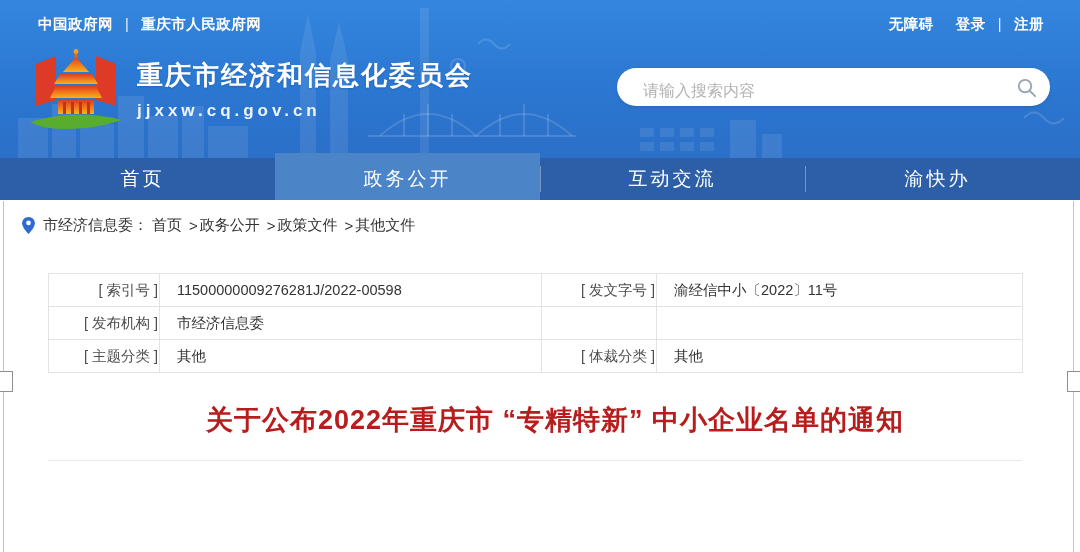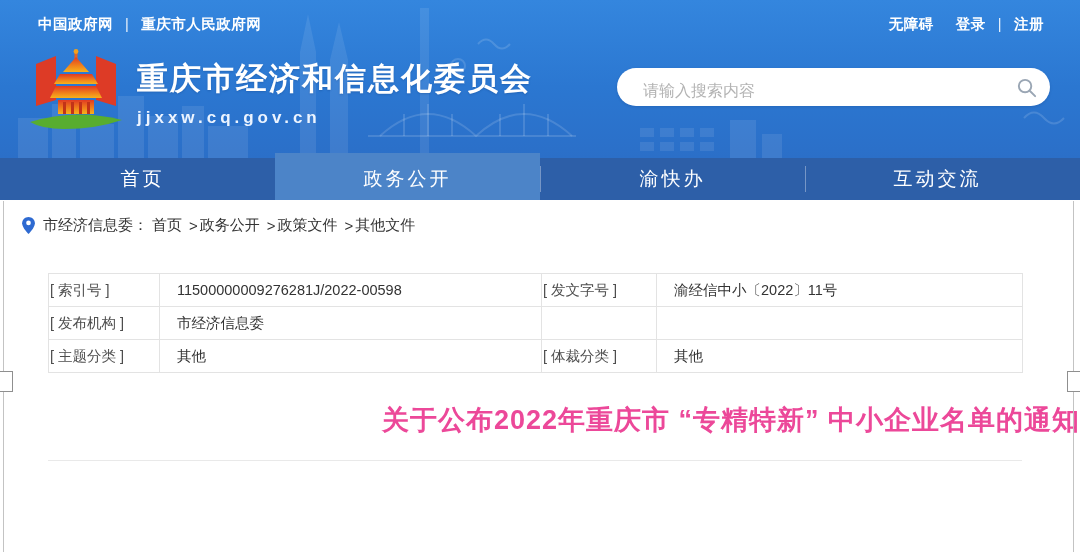--- a/index.html
+++ b/index.html
@@ -12,21 +12,21 @@
 
   .topbar{position:relative;z-index:2;display:flex;justify-content:space-between;align-items:center;padding:15px 36px 0 38px;color:#fff;font-size:14.5px;font-weight:600;letter-spacing:.5px;}
   .topbar a{color:#fff;text-decoration:none;cursor:pointer;}
   .topbar .sep{margin:0 12px;font-weight:400;opacity:.9;}
   .topbar-right a{margin-left:0;}
   .topbar-right .gap{display:inline-block;width:22px;}
 
   .brand-row{position:absolute;left:0;top:42px;width:100%;height:116px;z-index:2;}
   .logo{position:absolute;left:26px;top:6px;width:100px;height:96px;cursor:pointer;}
   .brand-text{position:absolute;left:137px;top:16px;cursor:pointer;}
-  .site-title{font-size:31px;font-weight:bold;color:#fff;letter-spacing:2px;text-shadow:0 1px 2px rgba(10,50,110,.25);white-space:nowrap;}
+  .site-title{font-size:26px;font-weight:bold;color:#fff;letter-spacing:2px;text-shadow:0 1px 2px rgba(10,50,110,.25);white-space:nowrap;}
   .site-url{margin-top:8px;font-size:17px;font-weight:bold;letter-spacing:4px;color:#ecf4ff;}
 
   .search{position:absolute;right:30px;top:26px;width:433px;height:38px;background:#fff;border-radius:19px;display:flex;align-items:center;box-shadow:0 1px 3px rgba(0,30,80,.15);}
   .search input{flex:1;height:100%;border:none;outline:none;background:transparent;padding:8px 6px 0 26px;font-size:16px;color:#333;font-family:Liberation Serif, serif;}
   .search input::placeholder{color:#b3b3b3;}
   .search-btn{width:48px;height:100%;background:none;border:none;display:flex;align-items:center;justify-content:center;cursor:pointer;padding:0;}
 
   
   .mainnav{position:relative;z-index:3;height:42px;background:#2d5fa8;display:grid;grid-template-columns:repeat(4,1fr);padding:0 10px;}
   .nav-item{position:relative;display:flex;align-items:center;justify-content:center;color:#fff;font-size:19px;letter-spacing:3px;cursor:pointer;}
@@ -37,24 +37,24 @@
   
   .content{position:relative;padding-top:13px;}
   .breadcrumb{display:flex;align-items:center;height:24px;padding-left:22px;font-size:15px;color:#333;}
   .pin{display:flex;margin-right:8px;}
   .crumb{color:#333;text-decoration:none;cursor:pointer;}
   .crumb-sep{margin:0 2px 0 7px;color:#333;}
   .bc-label{margin-right:4px;}
 
   .meta-table{border-collapse:collapse;table-layout:fixed;width:974px;margin:36px 0 0 48px;font-size:14.5px;}
   .meta-table td{border:1px solid #e3e3e3;height:30px;background:#fff;}
-  .meta-table td.lbl{text-align:left;color:#4d4d4d;}
+  .meta-table td.lbl{text-align:right;color:#4d4d4d;}
   .meta-table td.val{padding-left:17px;color:#333;}
 
-  .article-title{margin-top:29px;text-align:right;font-size:27px;font-weight:bold;color:#ec4899;letter-spacing:1px;padding-left:30px;}
+  .article-title{margin-top:29px;text-align:center;font-size:27px;font-weight:bold;color:#b91c1c;letter-spacing:1px;padding-left:30px;}
   .divider{width:974px;height:1px;background:#e9e9e9;margin:22px 0 0 48px;}
   .doc-number{margin-top:27px;text-align:center;font-size:15.5px;color:#2c2c2c;font-family:"Liberation Serif","DejaVu Serif",serif;letter-spacing:1px;}
 
   
   .edge-line{position:absolute;top:201px;bottom:0;width:1px;background:#c3c3c3;z-index:4;}
   .edge-line.left{left:3px;}
   .edge-line.right{right:6px;}
   .edge-tab{position:absolute;top:371px;width:12px;height:19px;background:#fff;border:1px solid #8f8f8f;z-index:5;}
   .edge-tab.left{left:0;border-left:none;}
   .edge-tab.right{right:0;border-right:none;}
@@ -148,22 +148,22 @@
             <path d="M15.6 15.6 L21 21"></path>
           </svg>
         </button>
       </div>
     </div>
   </header>
 
   <nav class="mainnav">
     <div class="nav-item">首页</div>
     <div class="nav-item active">政务公开</div>
+    <div class="nav-item">互动交流</div>
     <div class="nav-item">渝快办</div>
-    <div class="nav-item">互动交流</div>
   </nav>
 
   <main class="content">
 
     <div class="breadcrumb">
       <span class="pin">
         <svg width="13" height="17" viewBox="0 0 12 16">
           <path d="M6 0 C2.7 0 0 2.6 0 5.8 C0 10 6 16 6 16 S12 10 12 5.8 C12 2.6 9.3 0 6 0 Z" fill="#2e6ad1"></path>
           <circle cx="6" cy="5.6" r="2.2" fill="#fff"></circle>
         </svg>

